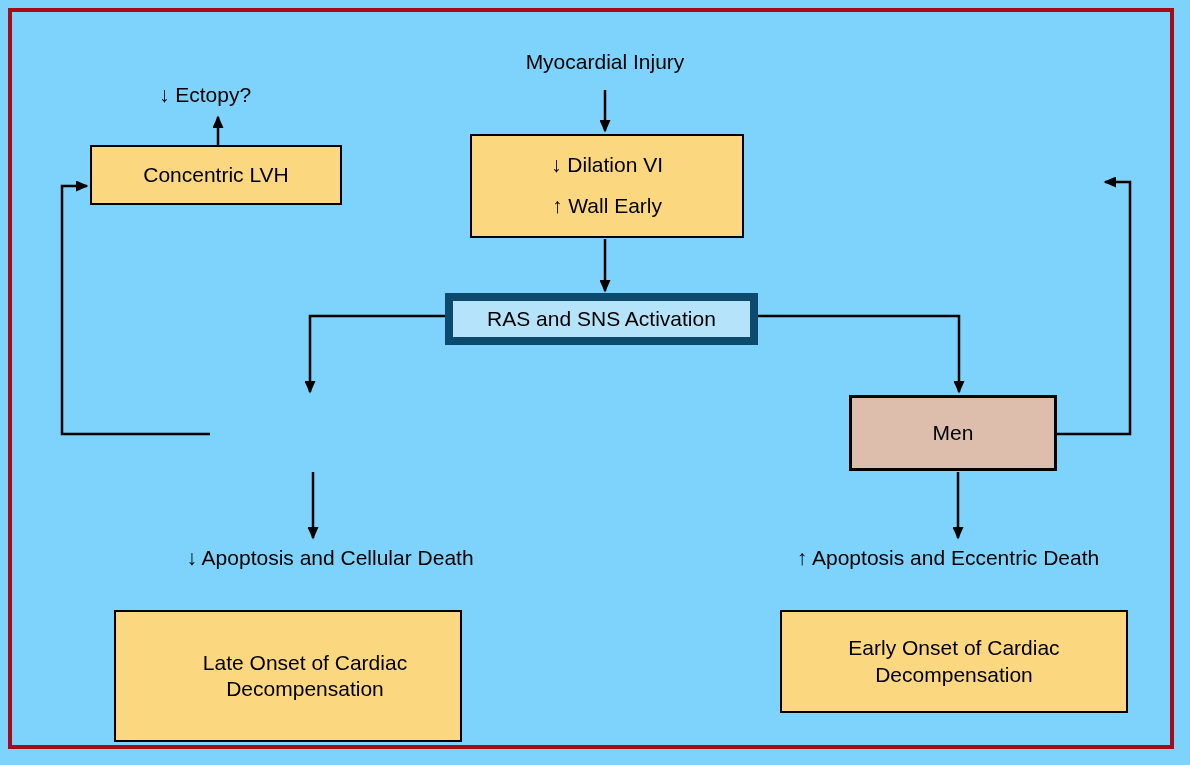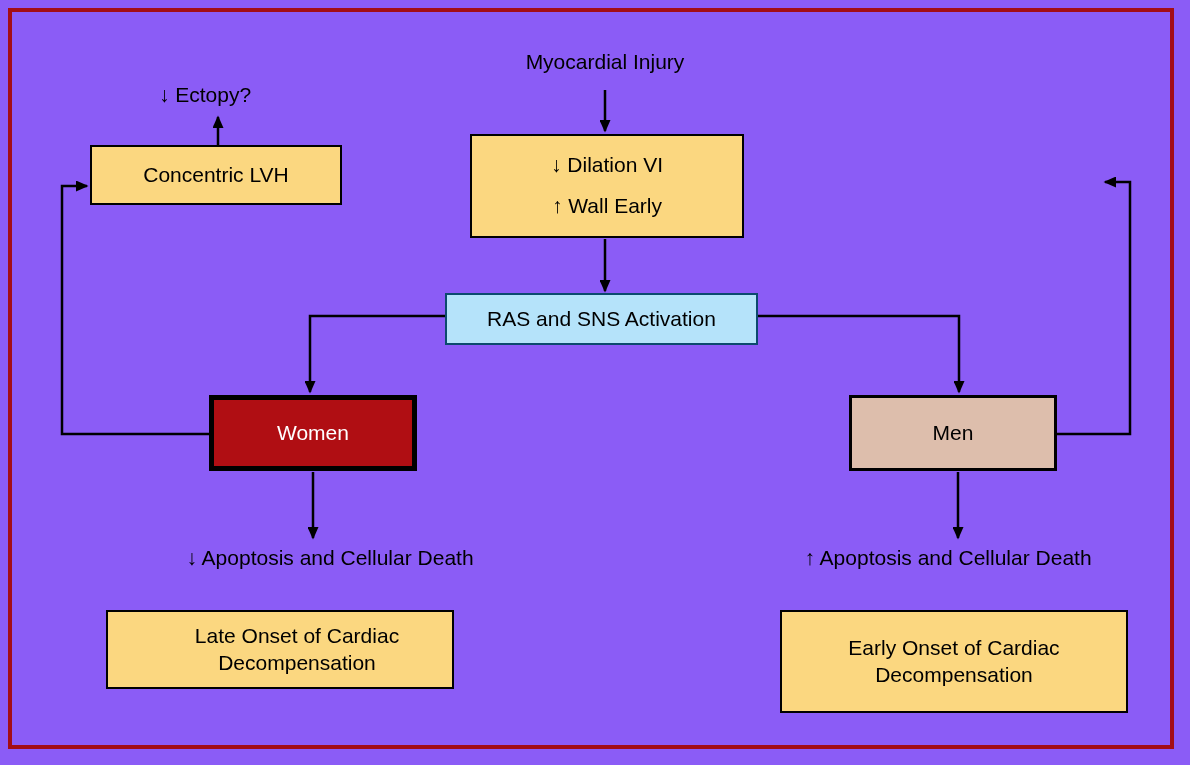--- a/index.html
+++ b/index.html
@@ -1,36 +1,36 @@
 <!DOCTYPE html>
 <html style="--frame: #A30D15; --yellow: #FBD780; --blue: #B5E3FA; --women_red: #B00E13; --men_tan: #DDBEAC; --line: #000000;"><head>
 <meta charset="utf-8">
 <style>
   html,body{margin:0;padding:0;background:#ffffff;}
   .canvas{
     position:relative;
     width:1190px;height:765px;
-    background:#8b5cf6;
+    background:#7dd3fc;
     font-family:"Liberation Sans", sans-serif;
     color:#000;
     overflow:hidden;
   }
   .frame{
     position:absolute;left:8px;top:8px;width:1166px;height:741px;
     border:4px solid var(--frame,#A30D15);
     box-sizing:border-box;
   }
   svg.connectors{position:absolute;left:0;top:0;width:1190px;height:765px;}
   .node{
     position:absolute;box-sizing:border-box;
     display:flex;flex-direction:column;justify-content:center;align-items:center;
     text-align:center;font-size:21px;line-height:1.35;
   }
   .yellow{background:var(--yellow,#FBD780);border:2px solid #000;}
-  .blue{background:var(--blue,#B5E3FA);border:2px solid #0c4a6e;}
+  .blue{background:var(--blue,#B5E3FA);border:8px solid #0c4a6e;}
   .women{background:var(--women_red,#B00E13);border:5px solid #000;color:#fff;}
   .men{background:var(--men_tan,#DDBEAC);border:3px solid #000000;color:#000;}
   .floating-label{
     position:absolute;text-align:center;font-size:21px;white-space:nowrap;
   }
   .tall-lines{line-height:1.95;}
   .tight-lines{line-height:1.25;}
 </style>
 </head>
 <body>
@@ -67,33 +67,30 @@
 
   <div class="node yellow" style="left:90px;top:145px;width:252px;height:60px;">
     <span>Concentric LVH</span>
   </div>
 
 
   <div class="node blue" style="left:445px;top:293px;width:313px;height:52px;">
     <span>RAS and SNS Activation</span>
   </div>
 
-  <div class="node women" style="left:209px;top:395px;width:208px;height:76px;">
-    <span>Women</span>
-  </div>
 
   <div class="node men" style="left:849px;top:395px;width:208px;height:76px;">
     <span>Men</span>
   </div>
 
   <div class="floating-label" style="left:140px;top:546px;width:380px;">↓ Apoptosis and Cellular Death</div>
 
-  <div class="floating-label" style="left:758px;top:546px;width:380px;">↑ Apoptosis and Cellular Death</div>
+  <div class="floating-label" style="left:758px;top:546px;width:380px;">↑ Apoptosis and Eccentric Death</div>
 
-  <div class="node yellow tight-lines" style="left:106px;top:610px;width:348px;height:79px;padding-left:34px;">
+  <div class="node yellow tight-lines" style="left:114px;top:610px;width:348px;height:132px;padding-left:34px;">
     <span>Late Onset of Cardiac</span>
     <span>Decompensation</span>
   </div>
 
   <div class="node yellow tight-lines" style="left:780px;top:610px;width:348px;height:103px;">
     <span>Early Onset of Cardiac</span>
     <span>Decompensation</span>
   </div>
 
 </div>

